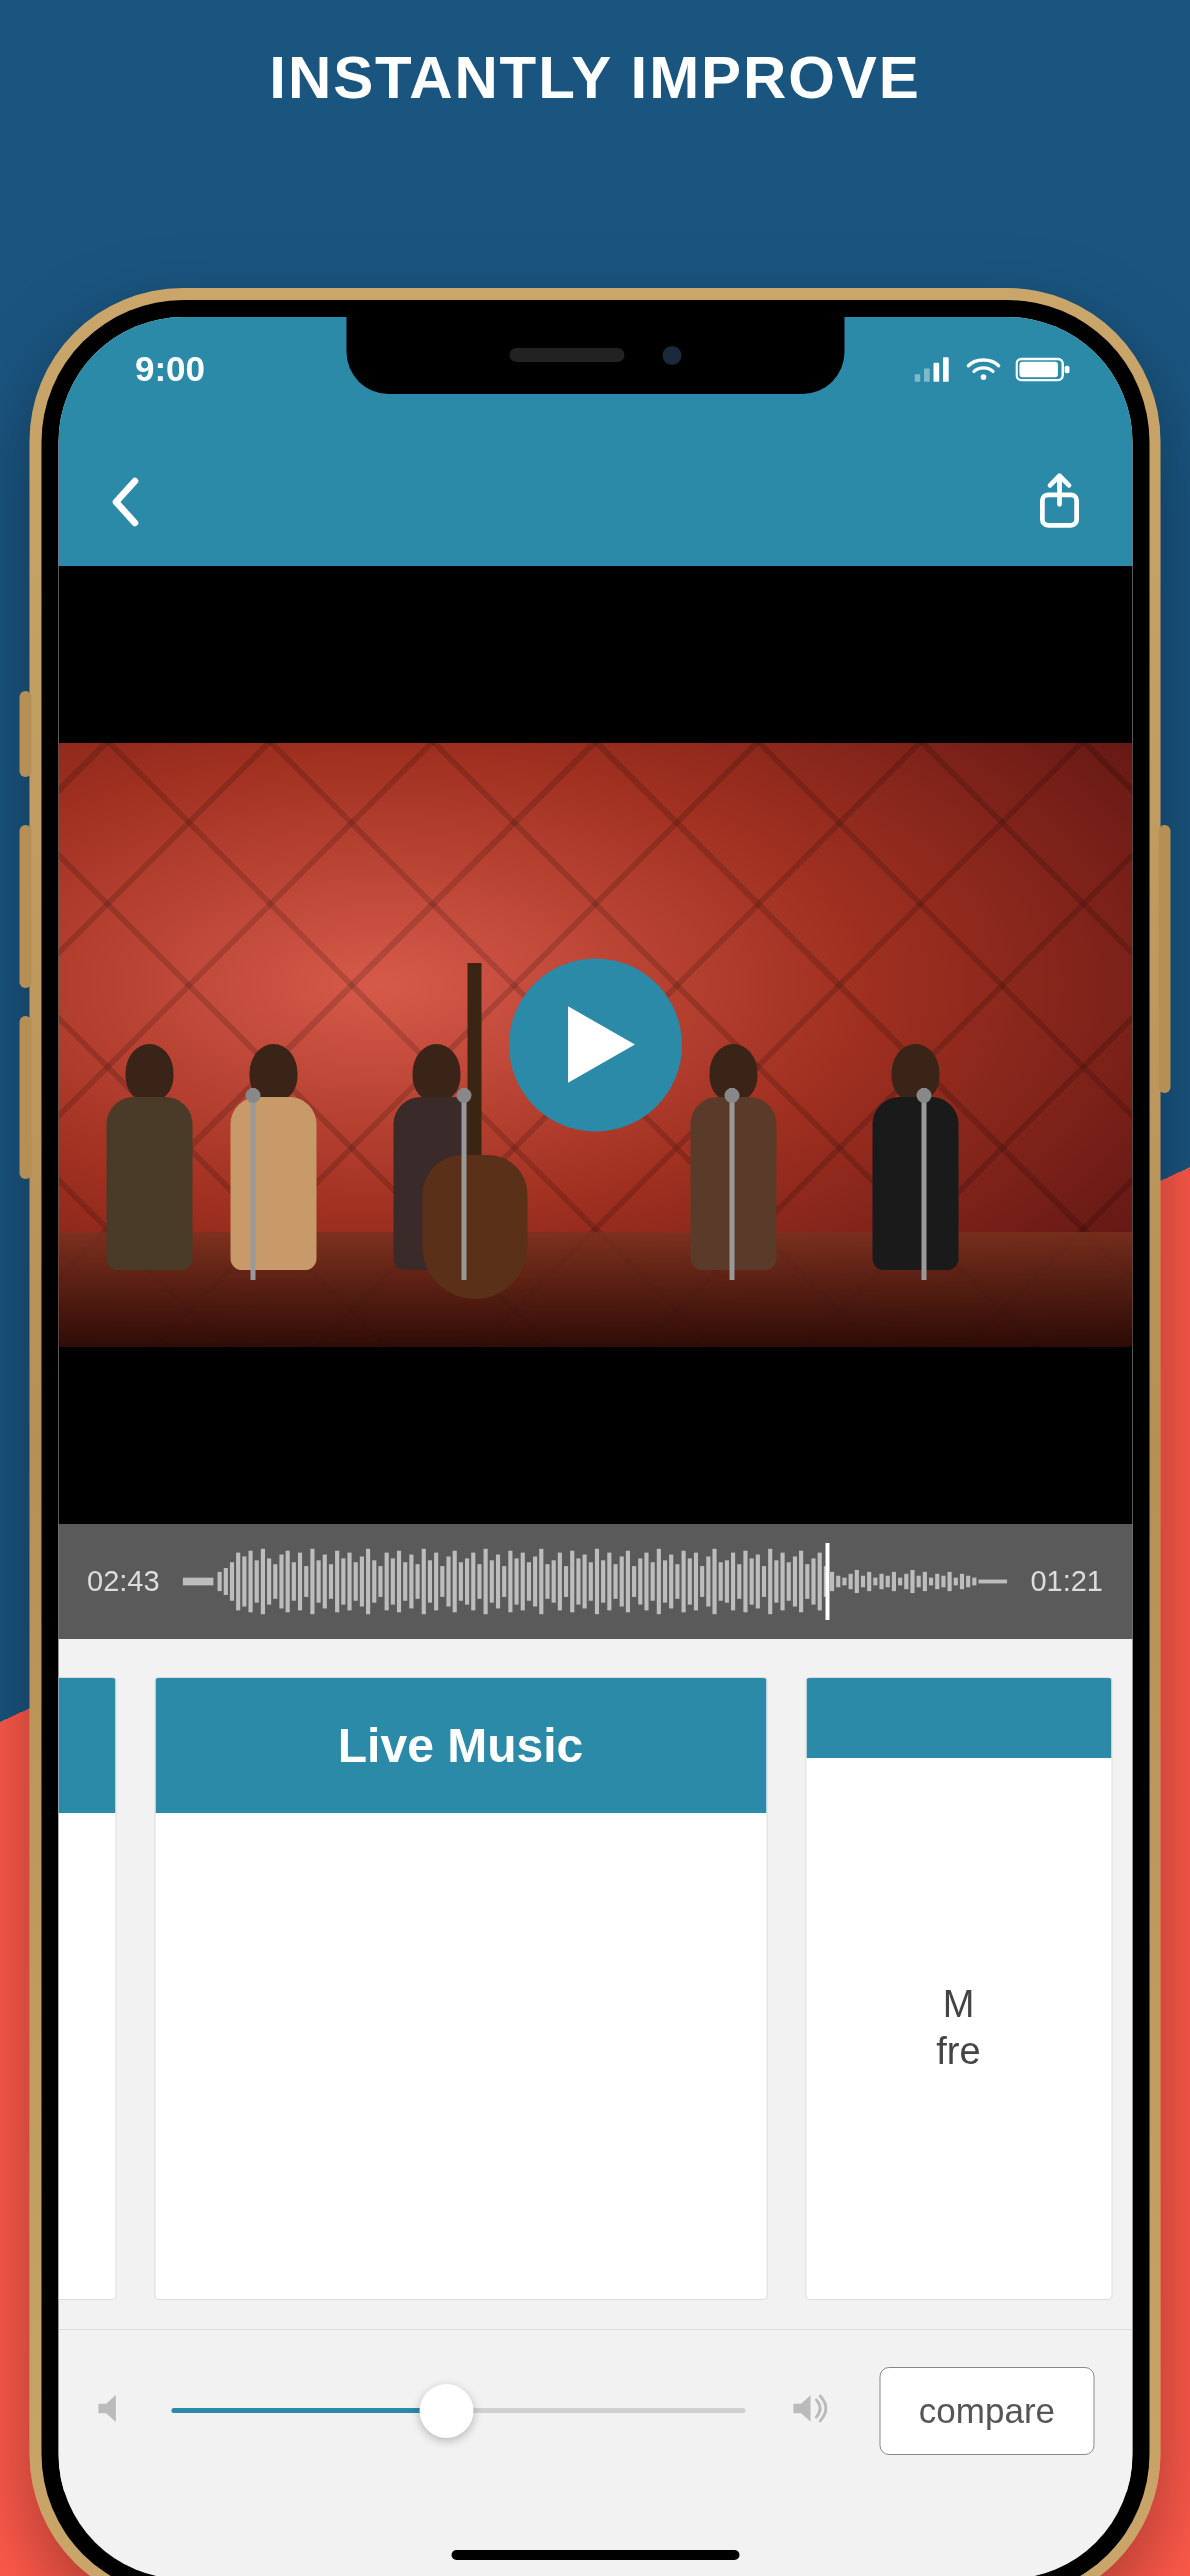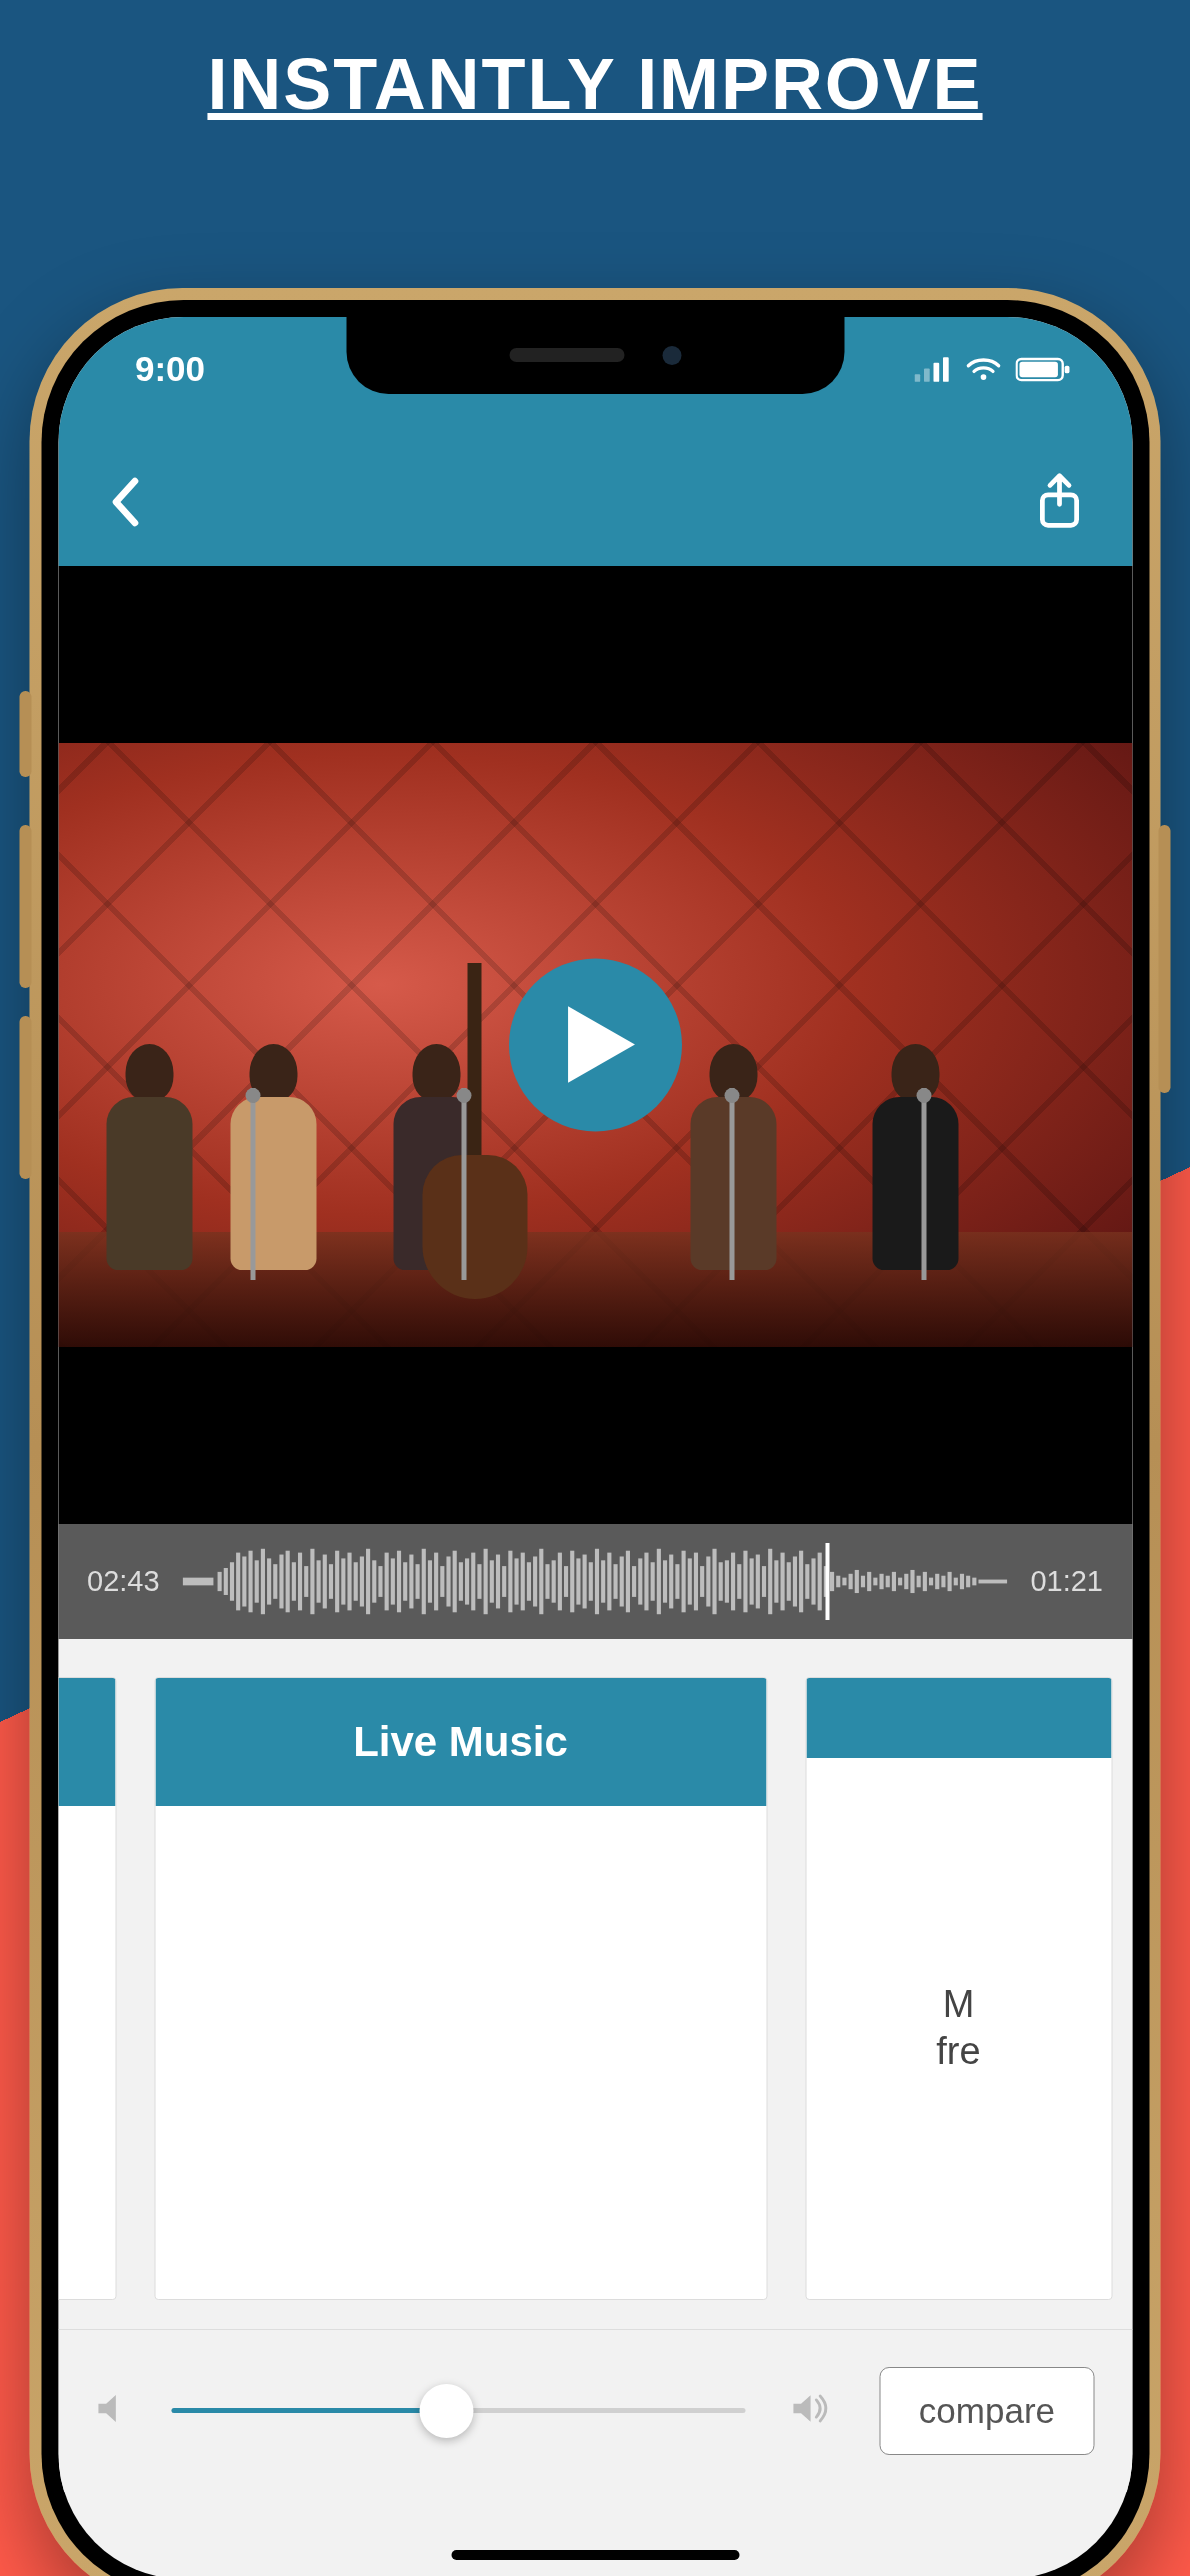--- a/index.html
+++ b/index.html
@@ -6,25 +6,24 @@
   html, body { width: 1190px; height: 2576px; overflow: hidden; font-family: -apple-system, Helvetica, Arial, sans-serif; }
   .promo-bg {
     width: 1190px; height: 2576px;
     background: linear-gradient(155deg, #1a5580 0%, #1a5580 55%, #ff5a4a 55%, #ff5a4a 100%);
     position: relative;
   }
   .promo-headline {
     text-align: center;
     color: #fff;
     font-weight: 800;
-    font-size: 72px;
+    font-size: 60px;
     line-height: 1.08;
     letter-spacing: 1.9px;
     padding-top: 46px;
-    text-decoration: underline;
   }
   .device {
     position: absolute;
     left: 50%;
     top: 288px;
     transform: translateX(-50%);
     width: 1131px;
     height: 2319px;
     border-radius: 153px;
     background: linear-gradient(180deg, #caa66a 0%, #b68f55 50%, #caa66a 100%);
@@ -181,21 +180,21 @@
     display: flex;
     flex-direction: column;
     overflow: hidden;
   }
   .card.side { flex: 0 0 307px; }
   .card-header {
     background: #2a8aa8;
     color: #fff;
     text-align: center;
     padding: 40px 19px;
-    font-size: 42px;
+    font-size: 48px;
     font-weight: 600;
   }
   .card-body {
     flex: 1;
     display: flex;
     align-items: center;
     justify-content: center;
     text-align: center;
     padding: 29px 58px;
     color: #444;

